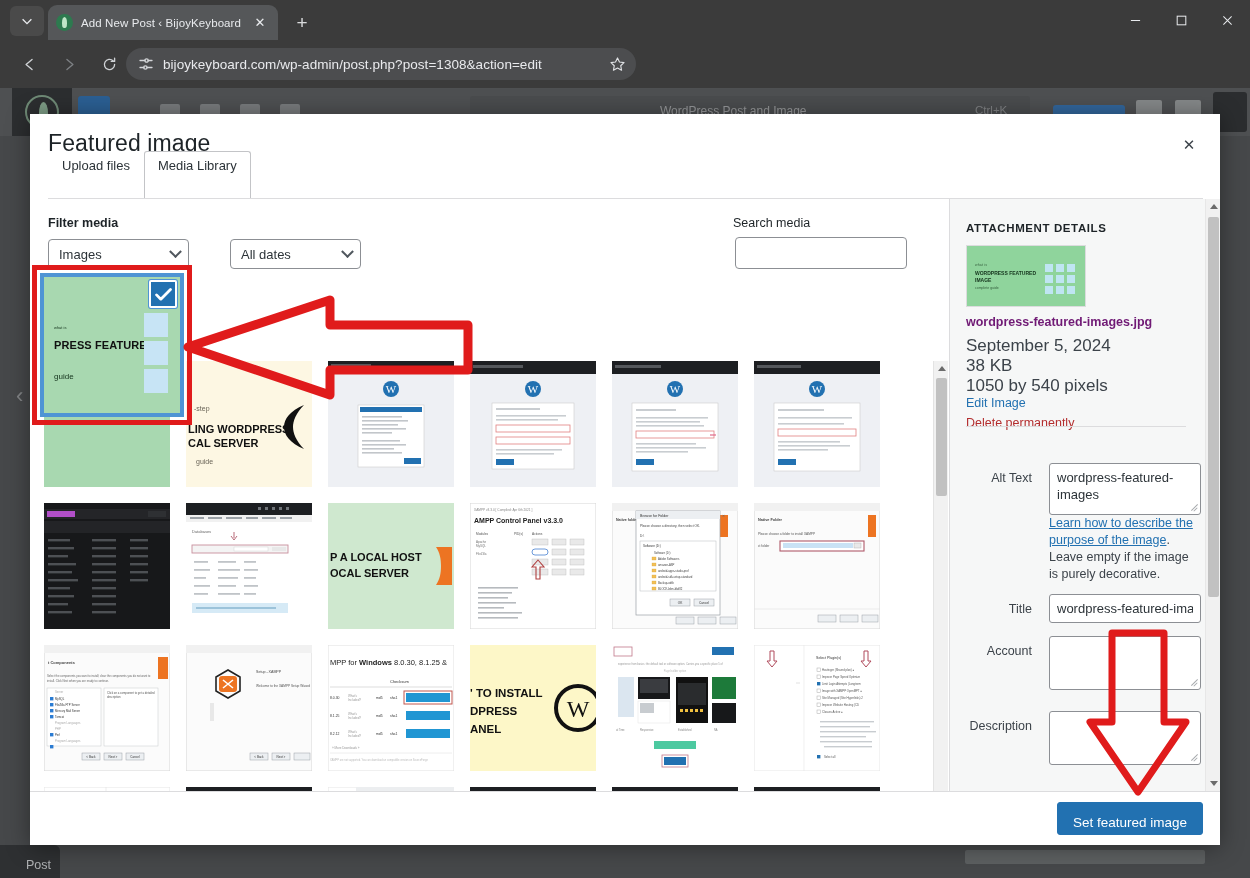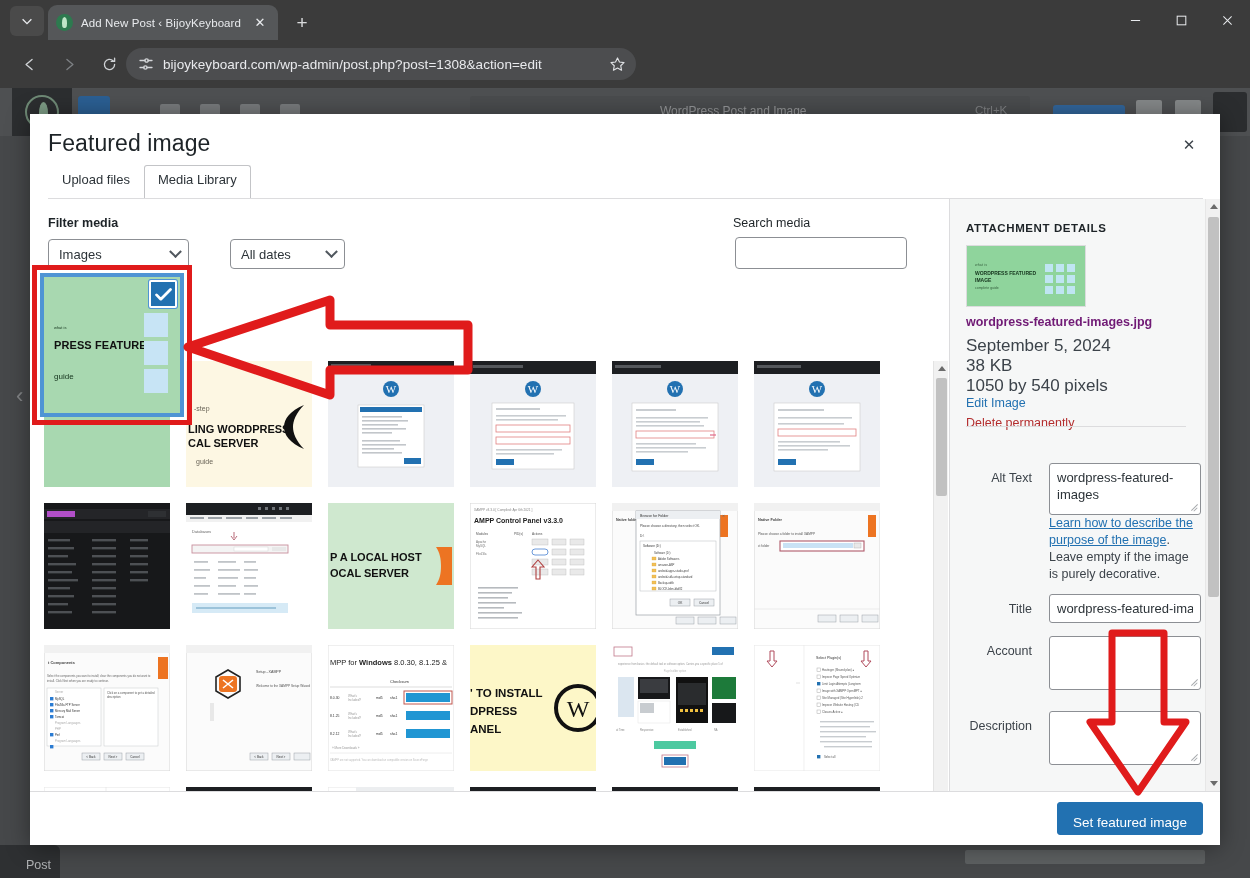--- a/index.html
+++ b/index.html
@@ -111,21 +111,21 @@
   }
   .modal-close {
     position:absolute; right:14px; top:14px; width:34px; height:34px;
     display:flex; align-items:center; justify-content:center; color:#3c434a; font-size:15px;
     cursor:pointer;
   }
   .modal-tabs {
     position:absolute; left:18px; top:54px; height:30px; display:flex; align-items:flex-end;
   }
   .mtab {
-    font-size:13px; color:#2c3338; padding:6px 13px 11px; border:1px solid transparent;
+    font-size:13px; color:#2c3338; padding:6px 13px 25px; border:1px solid transparent;
     border-radius:3px 3px 0 0; position:relative; top:1px; cursor:pointer;
   }
   .mtab.active { background:#fff; border-color:#c3c4c7; border-bottom-color:#fff; }
   .modal-tabs-rule {
     position:absolute; left:18px; top:84px; width:1155px; height:1px; background:#dcdcde;
   }
 
   .modal-body { position:absolute; left:0; top:85px; width:1190px; height:646px; }
 
   .content-col { position:absolute; left:0; top:0; width:893px; height:646px; background:#fff; }
@@ -481,21 +481,21 @@
       <div class="filter-label">Filter media</div>
 
       <div class="select-wrap" style="left:18px">
         <select class="wp-select" style="width:141px">
           <option>Images</option>
         </select>
         <span class="sel-caret"></span>
       </div>
 
       <div class="select-wrap" style="left:200px">
-        <select class="wp-select" style="width:115px">
+        <select class="wp-select" style="width:131px">
           <option>All dates</option>
         </select>
         <span class="sel-caret"></span>
       </div>
 
       <div class="search-label">Search media</div>
       <input class="search-input" type="text" value="" placeholder="" style="">
 
       <div class="grid-area">
         <div class="grid">

